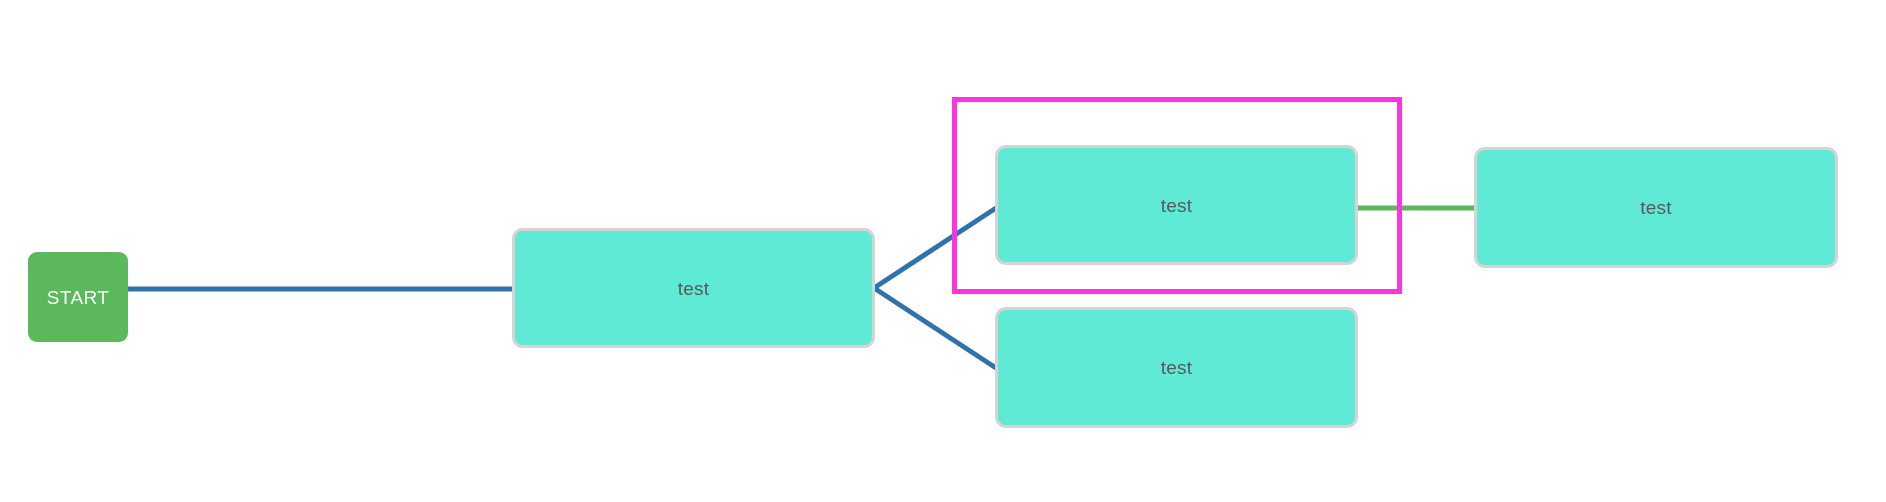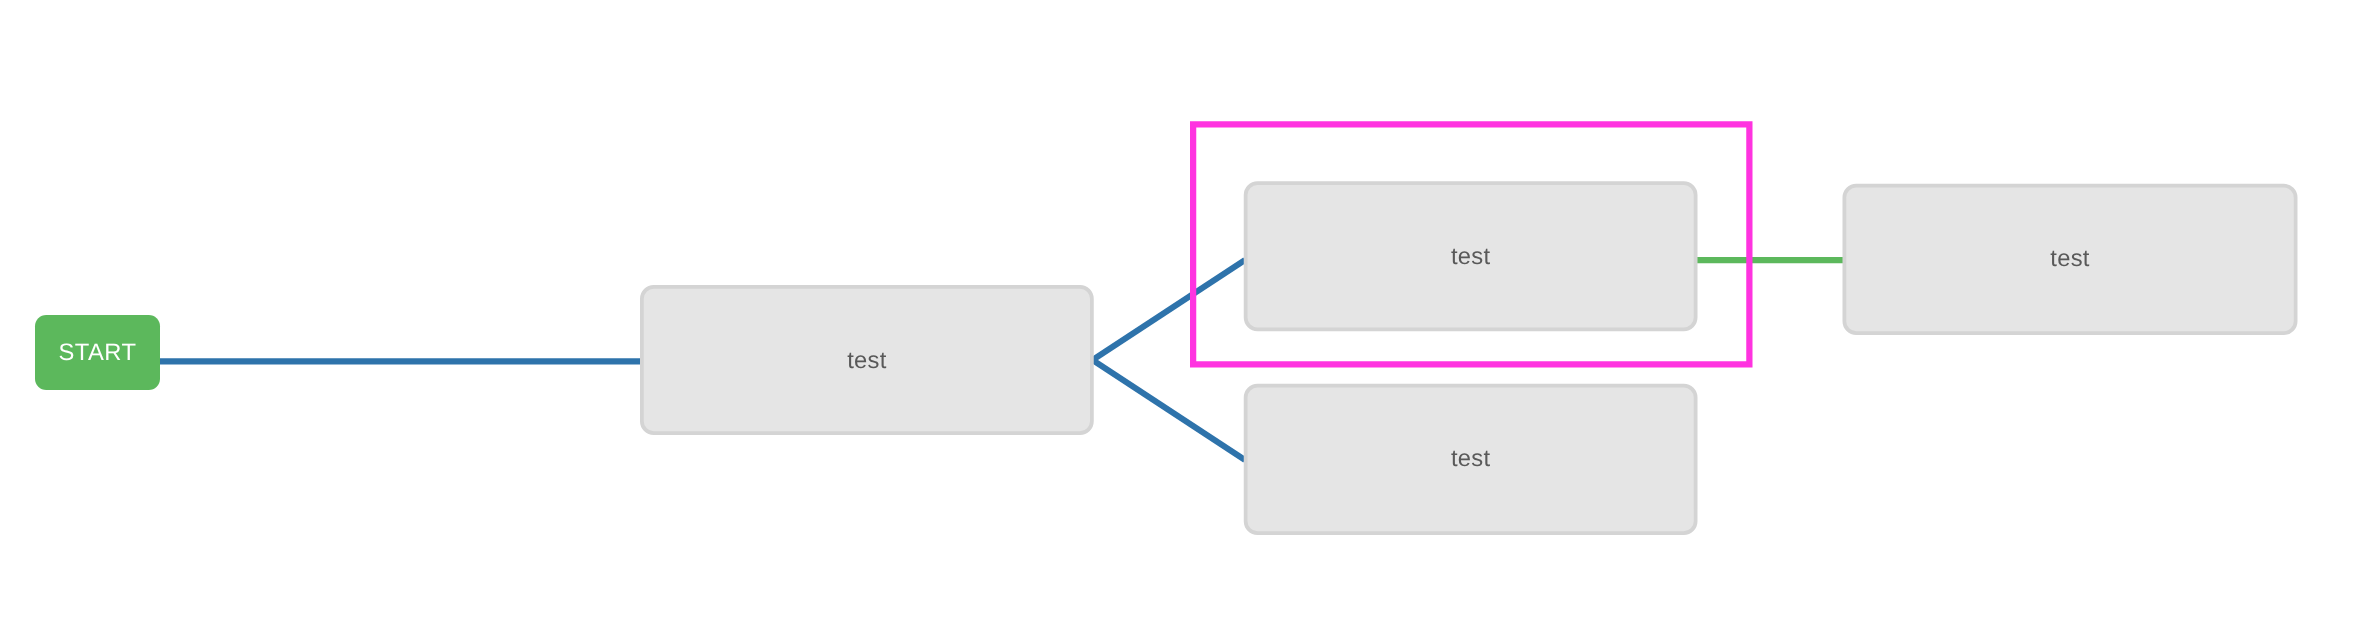--- a/index.html
+++ b/index.html
@@ -25,21 +25,21 @@
     width: 1886px;
     height: 502px;
     pointer-events: none;
   }
   .node {
     position: absolute;
     box-sizing: border-box;
     display: flex;
     align-items: center;
     justify-content: center;
-    background: #e5e5e5;
+    background: #5eead4;
     border: 3px solid #d4d4d4;
     border-radius: 11px;
     color: #595959;
     font-size: 19px;
     font-family: "Liberation Sans", sans-serif;
     letter-spacing: 0.2px;
     z-index: 3;
   }
   .node-label {
     pointer-events: none;
@@ -74,21 +74,21 @@
 
 <div id="canvas">
 
   <svg id="edge-layer" viewBox="0 0 1886 502" width="1886" height="502" xmlns="http://www.w3.org/2000/svg">
     <line x1="128" y1="289" x2="513" y2="289" stroke="#2e73ab" stroke-width="5" stroke-linecap="butt"></line>
     <line x1="874" y1="288" x2="996" y2="208" stroke="#2e73ab" stroke-width="5" stroke-linecap="butt"></line>
     <line x1="874" y1="288" x2="996" y2="368" stroke="#2e73ab" stroke-width="5" stroke-linecap="butt"></line>
     <line x1="1354" y1="208" x2="1477" y2="208" stroke="#5cb85c" stroke-width="5" stroke-linecap="butt"></line>
   </svg>
 
-  <div class="node-start" id="n-start" style="left:28px; top:252px; width:100px; height:60px;">
+  <div class="node-start" id="n-start" style="left:28px; top:252px; width:100px; height:90px;">
     <span class="node-label">START</span>
   </div>
 
   <div class="node" id="n-center" style="left:512px; top:228px; width:363px; height:120px;">
     <span class="node-label">test</span>
   </div>
 
   <div class="node" id="n-top" style="left:995px; top:145px; width:363px; height:120px;">
     <span class="node-label">test</span>
   </div>

